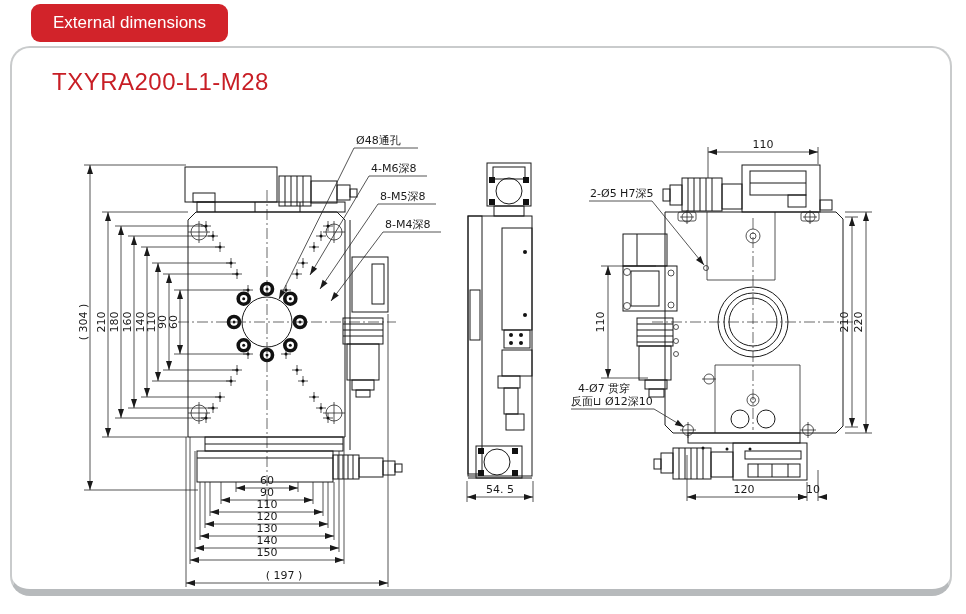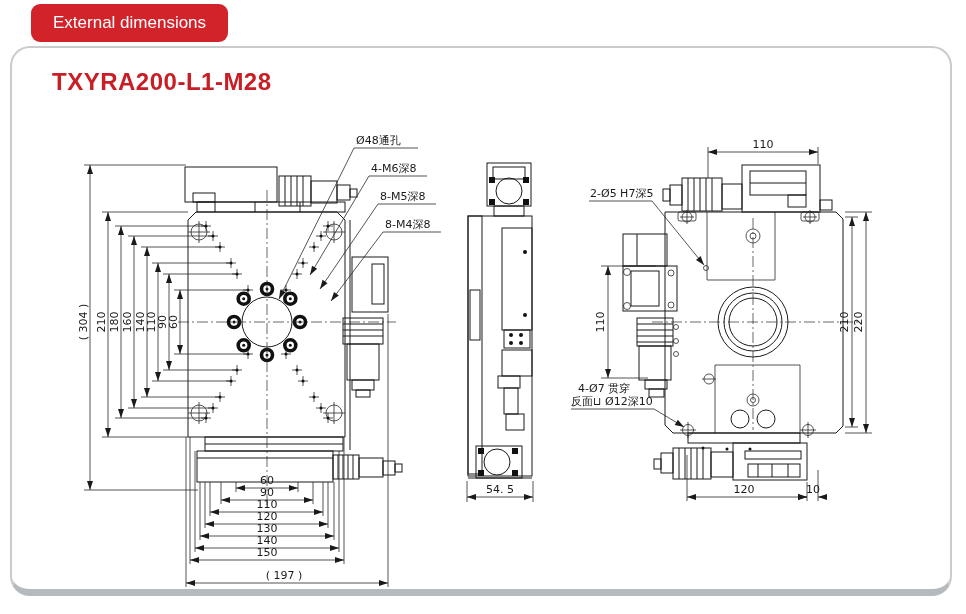--- a/index.html
+++ b/index.html
@@ -2,21 +2,21 @@
 <html><head>
 <meta charset="utf-8">
 <style>
   html,body{margin:0;padding:0;background:#fff;width:966px;height:614px;overflow:hidden;
     font-family:"Liberation Sans","DejaVu Sans",sans-serif;}
   .stage{position:relative;width:966px;height:614px;background:#fff;}
   .panel{position:absolute;left:10px;top:46px;width:942px;height:550px;box-sizing:border-box;
     border:2px solid #c9cbcc;border-bottom:7px solid #b7babc;border-radius:20px;background:#fff;}
   .badge{position:absolute;left:31px;top:4px;min-width:160px;padding:9px 22px;box-sizing:border-box;
     background:#d2232a;color:#fff;font-size:17px;border-radius:9px;text-align:center;z-index:3;}
-  .title{position:absolute;left:52px;top:68px;color:#c81e25;font-size:24px;font-weight:bold;
+  .title{position:absolute;left:52px;top:68px;color:#c81e25;font-size:24px;font-weight:normal;
     letter-spacing:0.5px;z-index:2;}
   svg{position:absolute;left:0;top:0;z-index:2;}
   svg text{font-family:"DejaVu Sans","Liberation Sans",sans-serif;font-size:11px;fill:#1a1a1a;}
   .ln{stroke:#1a1a1a;stroke-width:1;fill:none;}
   .thin{stroke:#2a2a2a;stroke-width:0.8;fill:none;}
   .cl{stroke:#2a2a2a;stroke-width:0.7;fill:none;stroke-dasharray:11 3 2 3;}
   .blk{fill:#111;stroke:none;}
   .ring{fill:none;stroke:#111;stroke-width:3.6;}
 </style>
 </head>

